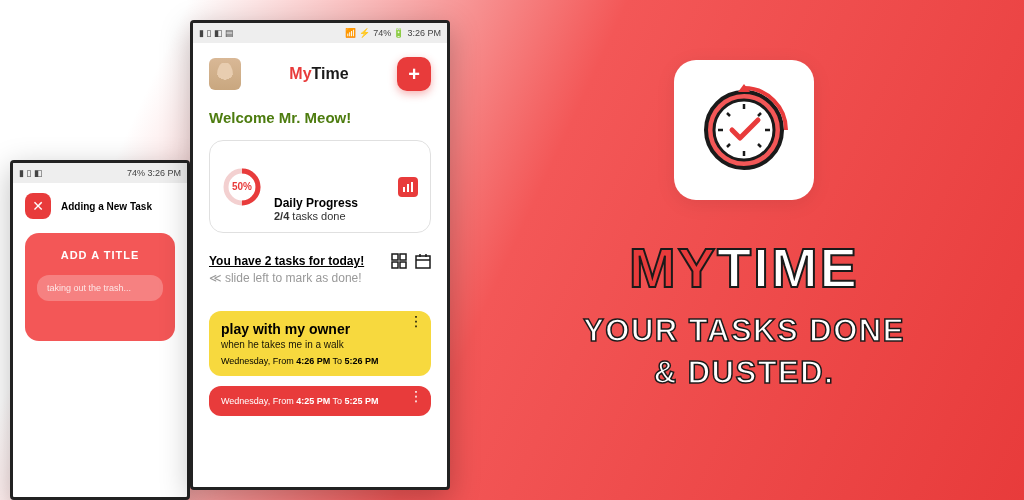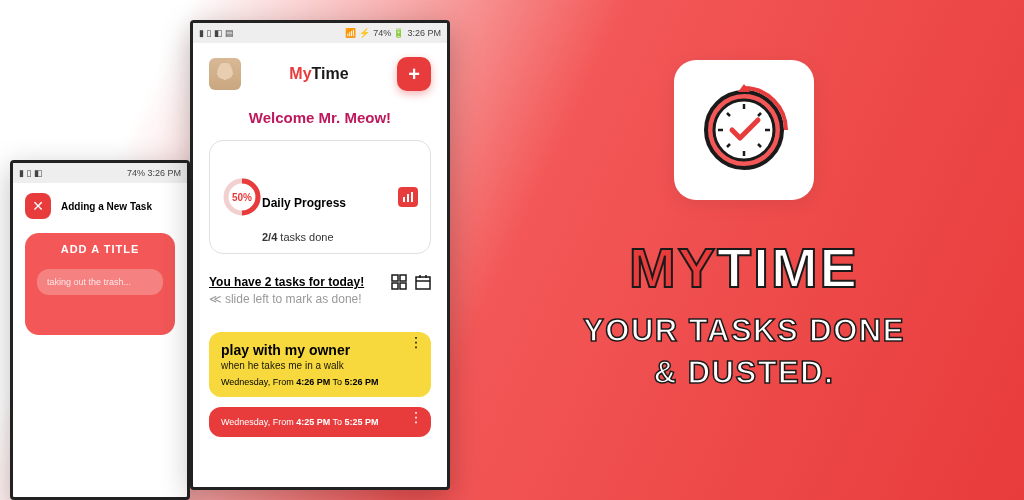--- a/index.html
+++ b/index.html
@@ -23,29 +23,29 @@
 
 .app-body { padding: 14px 16px; }
 .app-header { display: flex; align-items: center; justify-content: space-between; margin-bottom: 18px; }
 .avatar { width: 32px; height: 32px; border-radius: 6px; background: linear-gradient(#d9b896, #c9a77f); position: relative; }
 .avatar::after { content: ''; position: absolute; inset: 4px 8px 2px 8px; background: radial-gradient(circle at 50% 35%, #e8cdb0 45%, transparent 46%); border-radius: 50%; }
 .app-title { font-size: 16px; font-weight: 800; }
 .app-title .my { color: #e83b3b; }
 .app-title .time { color: #1a1a1a; }
 .add-btn { width: 34px; height: 34px; background: #e83b3b; border-radius: 10px; color: #fff; display: flex; align-items: center; justify-content: center; font-size: 20px; font-weight: 700; box-shadow: 0 3px 8px rgba(232,59,59,0.4); cursor: pointer; }
 
-.welcome { font-size: 15px; font-weight: 800; color: #be185d; margin-bottom: 14px; text-align: center; }
+.welcome { font-size: 15px; font-weight: 800; color: #4d7c0f; margin-bottom: 14px; }
 
-.progress-card { border: 1.5px solid #e0e0e0; border-radius: 14px; padding: 10px 12px; display: flex; align-items: center; margin-bottom: 20px; }
+.progress-card { border: 1.5px solid #e0e0e0; border-radius: 14px; padding: 10px 12px; display: flex; align-items: center; gap: 12px; margin-bottom: 20px; }
 .progress-ring { width: 40px; height: 40px; position: relative; }
 .progress-ring svg { transform: rotate(-90deg); }
 .progress-pct { position: absolute; inset: 0; display: flex; align-items: center; justify-content: center; font-size: 10px; font-weight: 800; color: #e83b3b; }
 .progress-text { flex: 1; }
 .progress-label { font-size: 12px; font-weight: 800; margin-top: 45px; }
-.progress-sub { font-size: 11px; color: #333; margin-top: 21px; }
+.progress-sub { font-size: 11px; color: #333; }
 .progress-sub b { font-weight: 800; }
 .chart-icon { width: 20px; height: 20px; background: #e83b3b; border-radius: 4px; display: flex; align-items: center; justify-content: center; }
 
 .tasks-header { display: flex; justify-content: space-between; align-items: center; margin-bottom: 2px; }
 .tasks-title { font-size: 12px; font-weight: 800; text-decoration: underline; }
 .view-icons { display: flex; gap: 8px; }
 .view-icon { width: 16px; height: 16px; cursor: pointer; }
 .hint { font-size: 12px; color: #999; margin-bottom: 26px; }
 
 .task-card { border-radius: 12px; padding: 10px 12px; margin-bottom: 10px; position: relative; }
@@ -55,21 +55,21 @@
 .task-desc { font-size: 10px; margin-bottom: 6px; opacity: 0.9; }
 .task-time { font-size: 9px; }
 .task-time b { font-weight: 800; }
 .task-menu { position: absolute; right: 8px; top: 8px; font-size: 14px; line-height: 0.4; cursor: pointer; }
 
 
 .phone-back .app-body { padding: 10px 12px; }
 .back-header { display: flex; align-items: center; gap: 10px; margin-bottom: 14px; }
 .close-btn { width: 26px; height: 26px; background: #e83b3b; border-radius: 8px; color: #fff; display: flex; align-items: center; justify-content: center; font-size: 14px; cursor: pointer; }
 .back-title { font-size: 10px; font-weight: 800; }
-.add-panel { background: #f35757; border-radius: 14px; padding: 10px 12px 40px; }
+.add-panel { background: #f35757; border-radius: 14px; padding: 16px 12px 40px; }
 .add-heading { color: #fff; font-size: 11px; font-weight: 800; text-align: center; letter-spacing: 1px; margin-bottom: 14px; }
 .add-input { width: 100%; background: rgba(255,255,255,0.25); border: none; border-radius: 12px; padding: 8px 10px; font-size: 9px; color: #fff; }
 .add-input::placeholder { color: rgba(255,255,255,0.8); }
 </style>
 </head>
 <body>
 
 <div class="branding">
   <div class="logo-tile">
     <svg width="100" height="100" viewBox="0 0 100 100">

